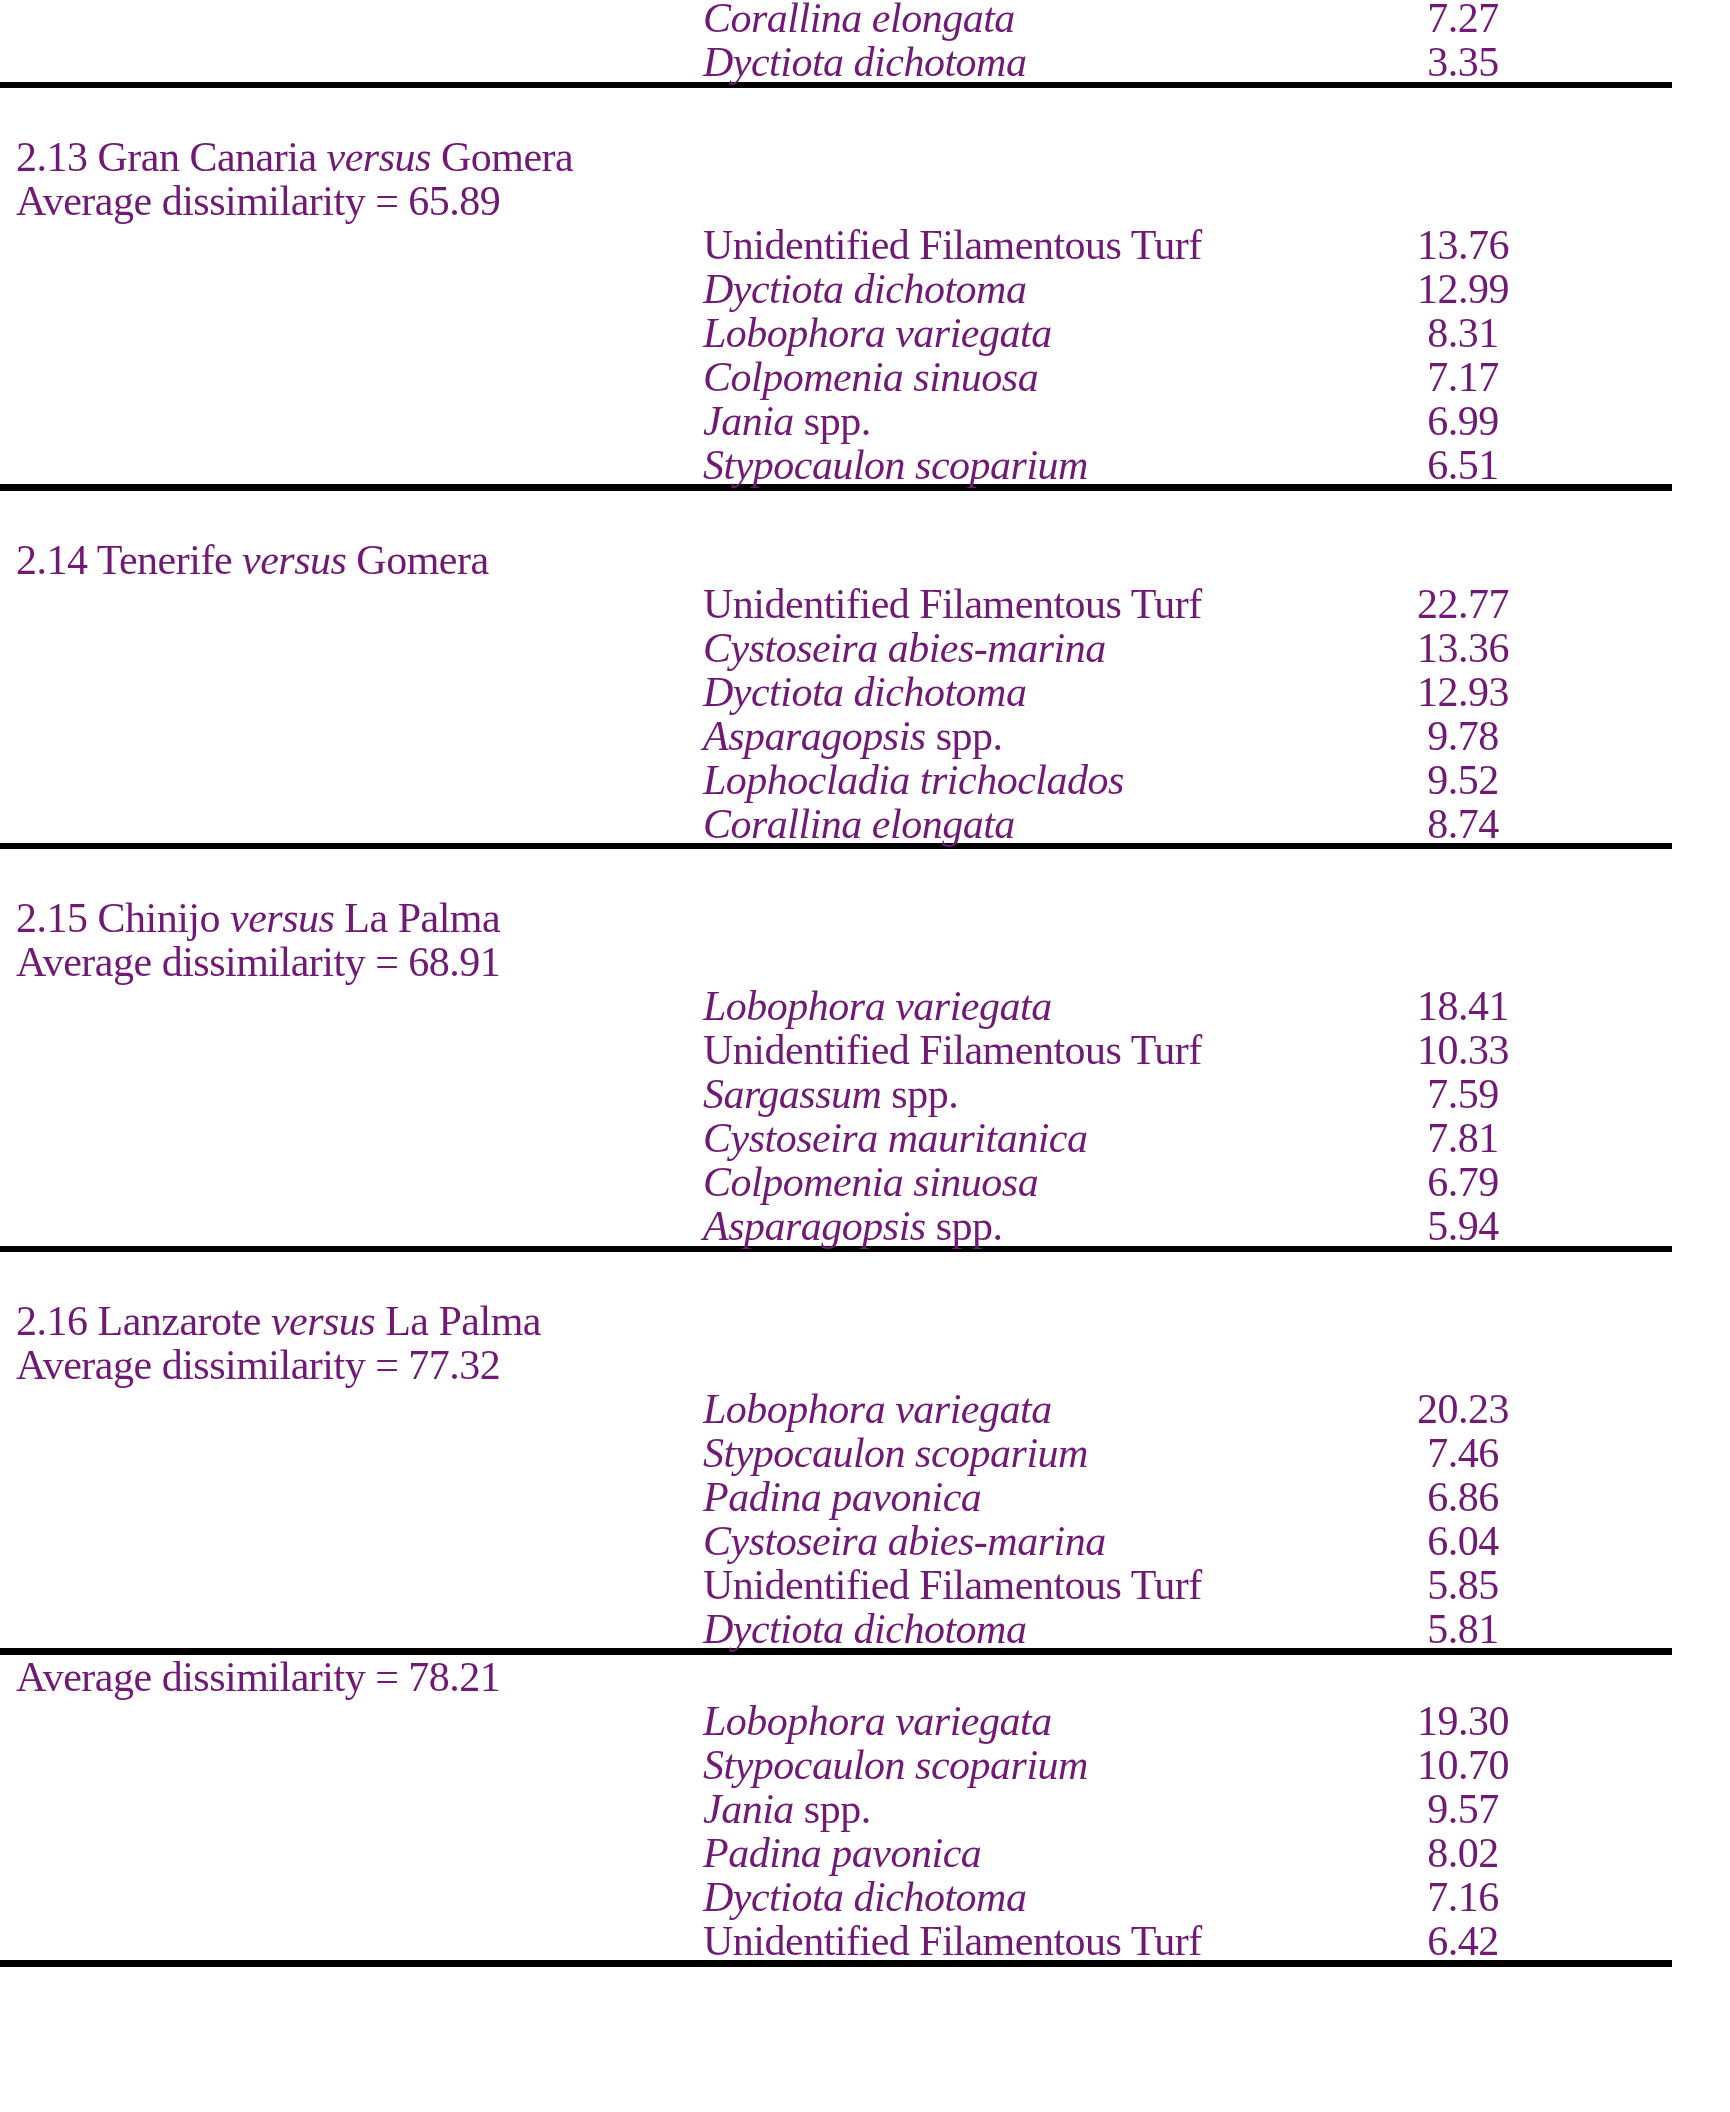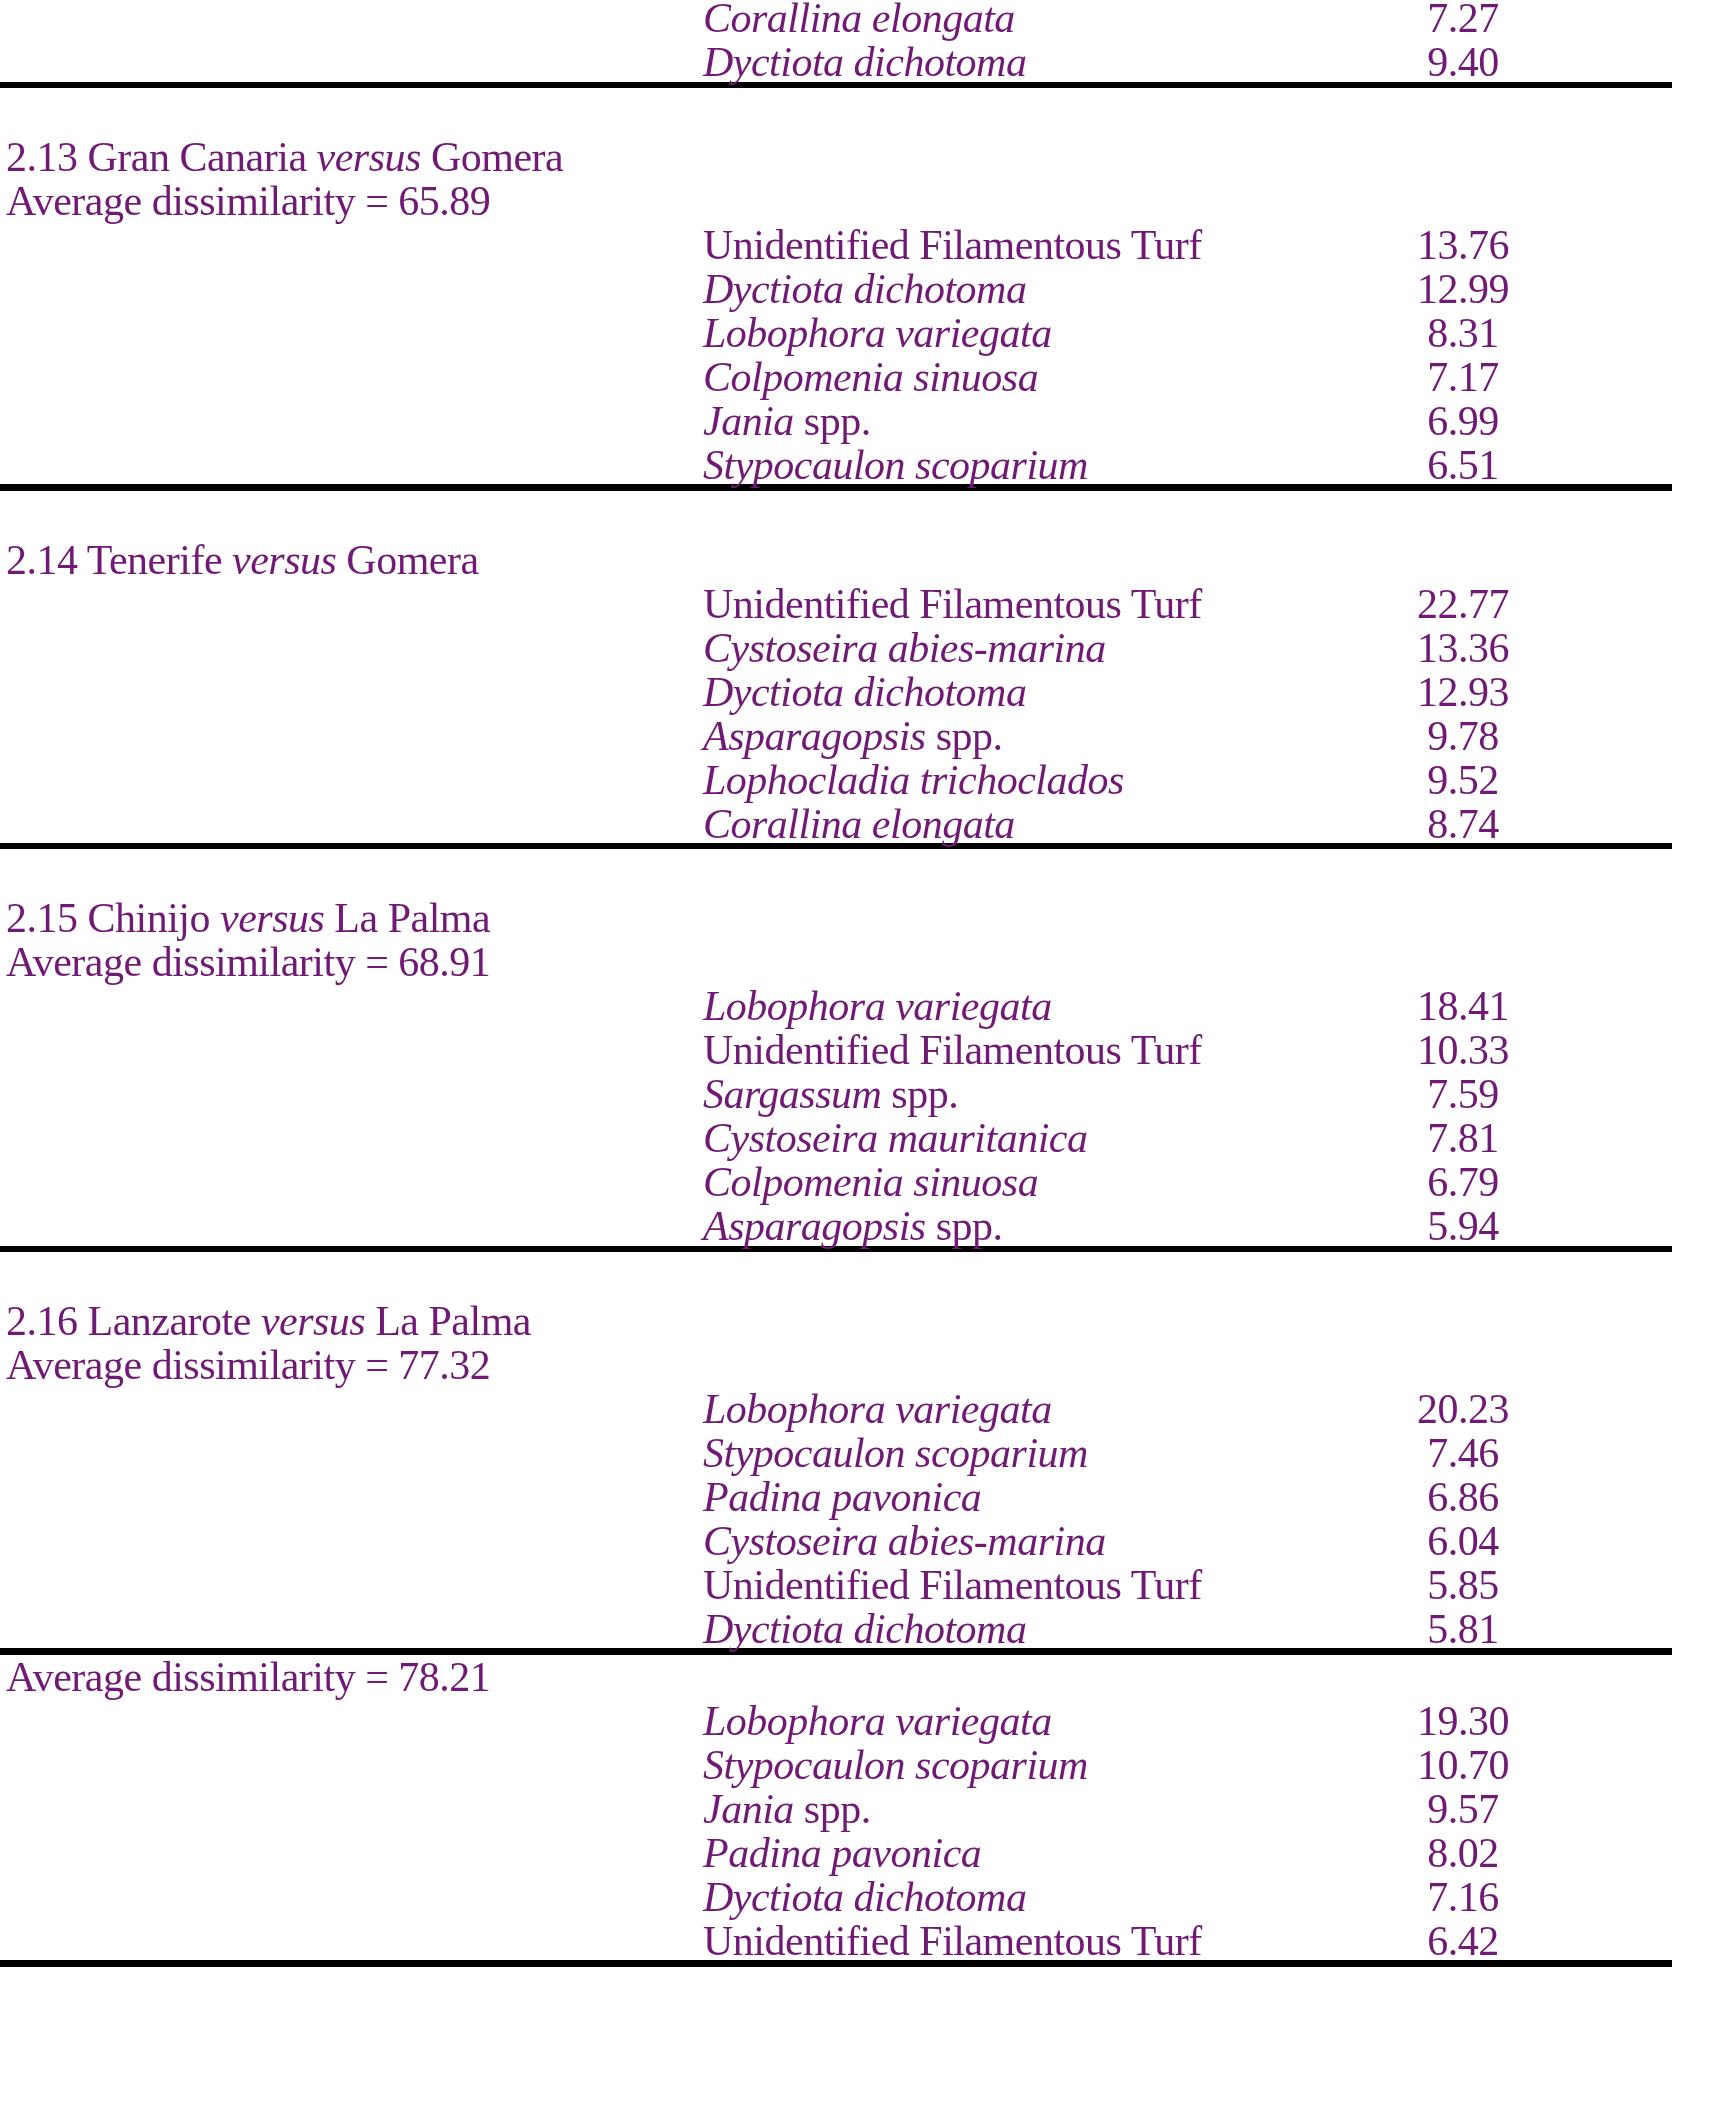--- a/index.html
+++ b/index.html
@@ -10,36 +10,36 @@
     font-family:"Liberation Serif","DejaVu Serif",serif;
     font-size:42px;line-height:44px;
     letter-spacing:-0.5px;
     overflow:hidden;
   }
   .lead{margin-top:-3.7px;}
   .trow{position:relative;height:44px;}
   .species{position:absolute;left:703px;top:0;white-space:nowrap;}
   .value{position:absolute;left:1334px;top:0;width:258px;text-align:center;}
   .rule{width:1672px;height:6.5px;background:#000;margin-top:-2.8px;}
-  .hrow{padding-left:6px;height:44px;white-space:nowrap;}
+  .hrow{padding-left:16px;height:44px;white-space:nowrap;}
   .hrow.first{margin-top:47px;}
   .it{font-style:italic;}
 </style>
 </head>
 <body>
 
 <main class="page">
     <div class="lead">
       <div class="trow">
         <span class="species"><span class="it">Corallina elongata</span></span>
         <span class="value">7.27</span>
       </div>
       <div class="trow">
         <span class="species"><span class="it">Dyctiota dichotoma</span></span>
-        <span class="value">9.40</span>
+        <span class="value">3.35</span>
       </div>
     </div>
     <div class="rule"></div>
     <section class="sec">
       <div class="hrow first"><span>2.13 Gran Canaria</span> <span class="it">versus</span> <span>Gomera</span></div>
       <div class="hrow">Average dissimilarity = 65.89</div>
       <div class="trow">
         <span class="species"><span>Unidentified Filamentous Turf</span></span>
         <span class="value">13.76</span>
       </div>

